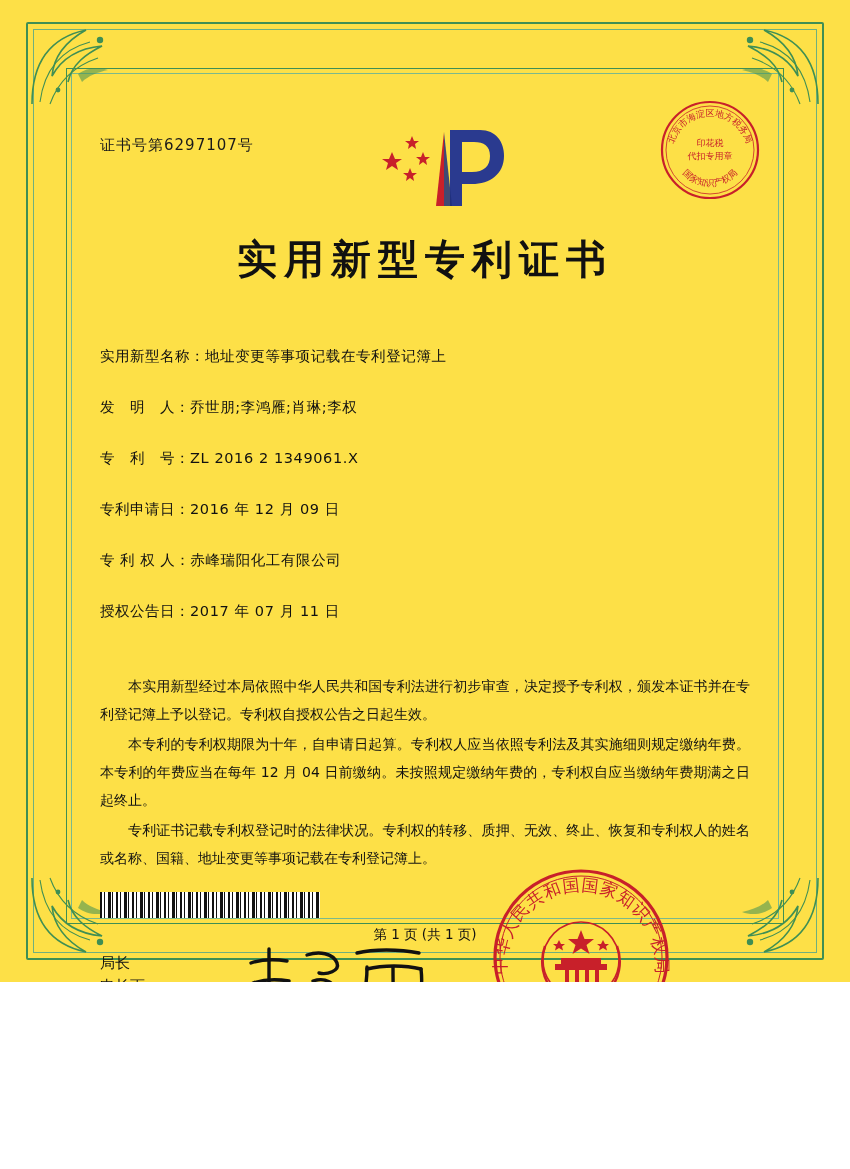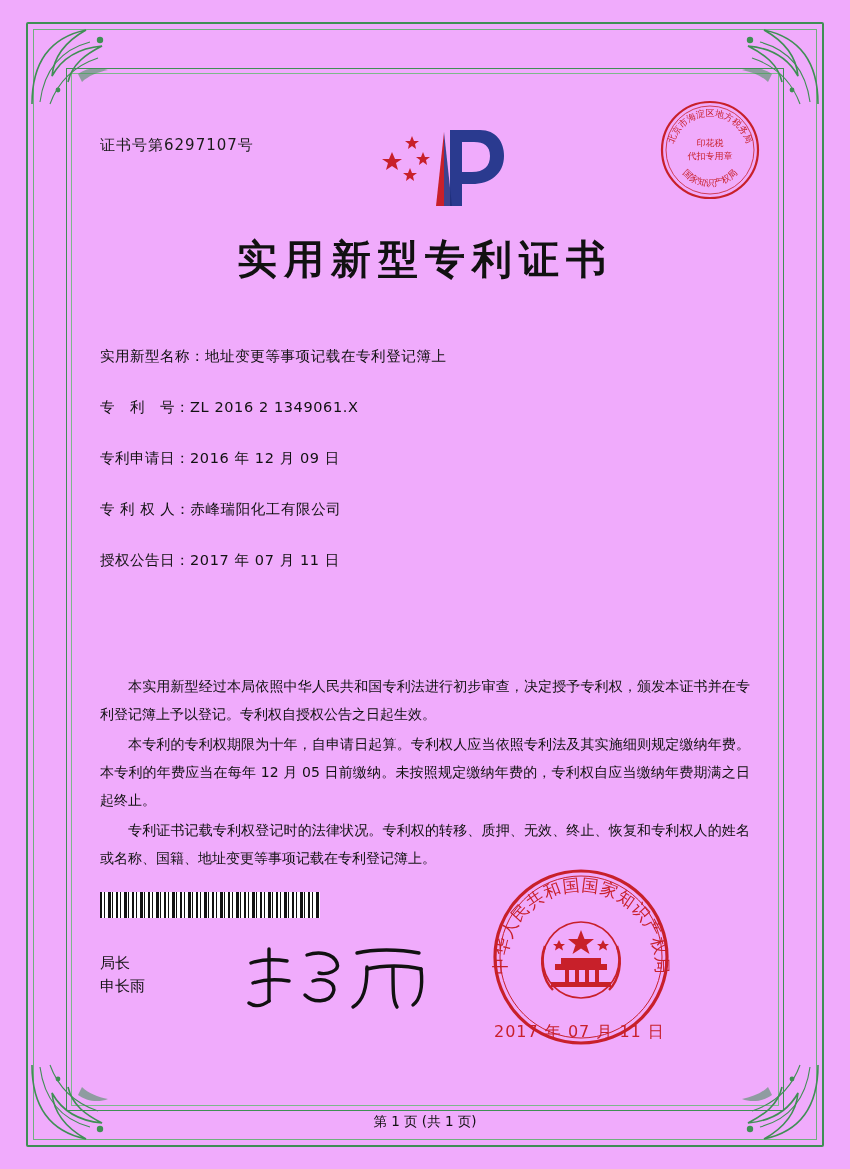--- a/index.html
+++ b/index.html
@@ -4,22 +4,22 @@
 <style>
   * { box-sizing: border-box; }
   html, body {
     margin: 0; padding: 0;
     width: 850px; height: 1169px;
     background: #ffffff;
     font-family: "Liberation Serif", serif;
   }
   #page {
     position: relative;
-    width: 850px; height: 1169px;
-    background: #f0abfc;
+    width: 850px; height: 982px;
+    background: #fde047;
     overflow: hidden;
   }
 
   
   .border-outer {
     position: absolute;
     left: 26px; top: 22px; right: 26px; bottom: 22px;
     border: 2px solid #3f8f54;
     border-radius: 2px;
   }
@@ -268,40 +268,44 @@
     </div>
 
     <div class="doc-title">实用新型专利证书</div>
 
     <div class="fields">
       <div class="field">
         <span class="lab">实用新型名称：</span>
         <span class="val">地址变更等事项记载在专利登记簿上</span>
       </div>
       <div class="field">
+        <span class="lab">发　明　人：</span>
+        <span class="val">乔世朋;李鸿雁;肖琳;李权</span>
+      </div>
+      <div class="field">
         <span class="lab">专　利　号：</span>
         <span class="val">ZL 2016 2 1349061.X</span>
       </div>
       <div class="field">
         <span class="lab">专利申请日：</span>
         <span class="val">2016 年 12 月 09 日</span>
       </div>
       <div class="field">
         <span class="lab">专 利 权 人：</span>
         <span class="val">赤峰瑞阳化工有限公司</span>
       </div>
       <div class="field">
         <span class="lab">授权公告日：</span>
         <span class="val">2017 年 07 月 11 日</span>
       </div>
     </div>
 
     <div class="paras">
       <p>本实用新型经过本局依照中华人民共和国专利法进行初步审查，决定授予专利权，颁发本证书并在专利登记簿上予以登记。专利权自授权公告之日起生效。</p>
-      <p>本专利的专利权期限为十年，自申请日起算。专利权人应当依照专利法及其实施细则规定缴纳年费。本专利的年费应当在每年 12 月 05 日前缴纳。未按照规定缴纳年费的，专利权自应当缴纳年费期满之日起终止。</p>
+      <p>本专利的专利权期限为十年，自申请日起算。专利权人应当依照专利法及其实施细则规定缴纳年费。本专利的年费应当在每年 12 月 04 日前缴纳。未按照规定缴纳年费的，专利权自应当缴纳年费期满之日起终止。</p>
       <p>专利证书记载专利权登记时的法律状况。专利权的转移、质押、无效、终止、恢复和专利权人的姓名或名称、国籍、地址变更等事项记载在专利登记簿上。</p>
     </div>
 
     <div class="barcode"></div>
 
     <div class="sig-label">
       <div>局长</div>
       <div>申长雨</div>
     </div>
 

